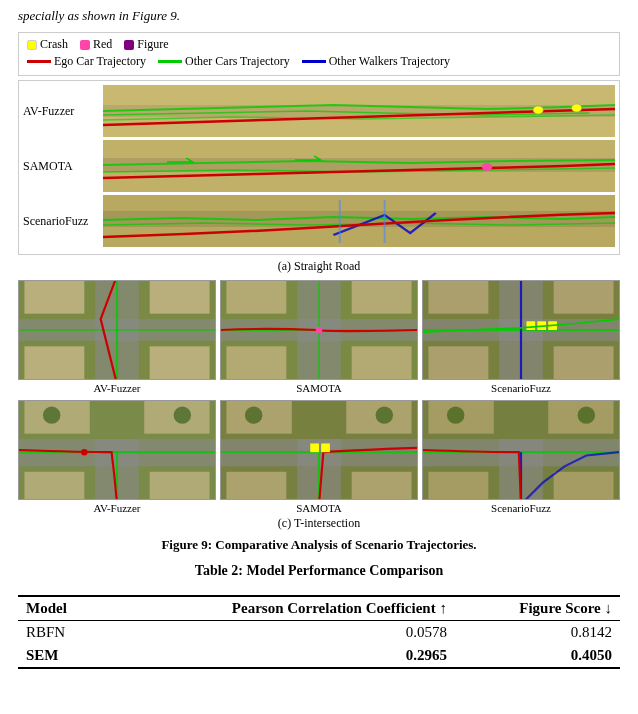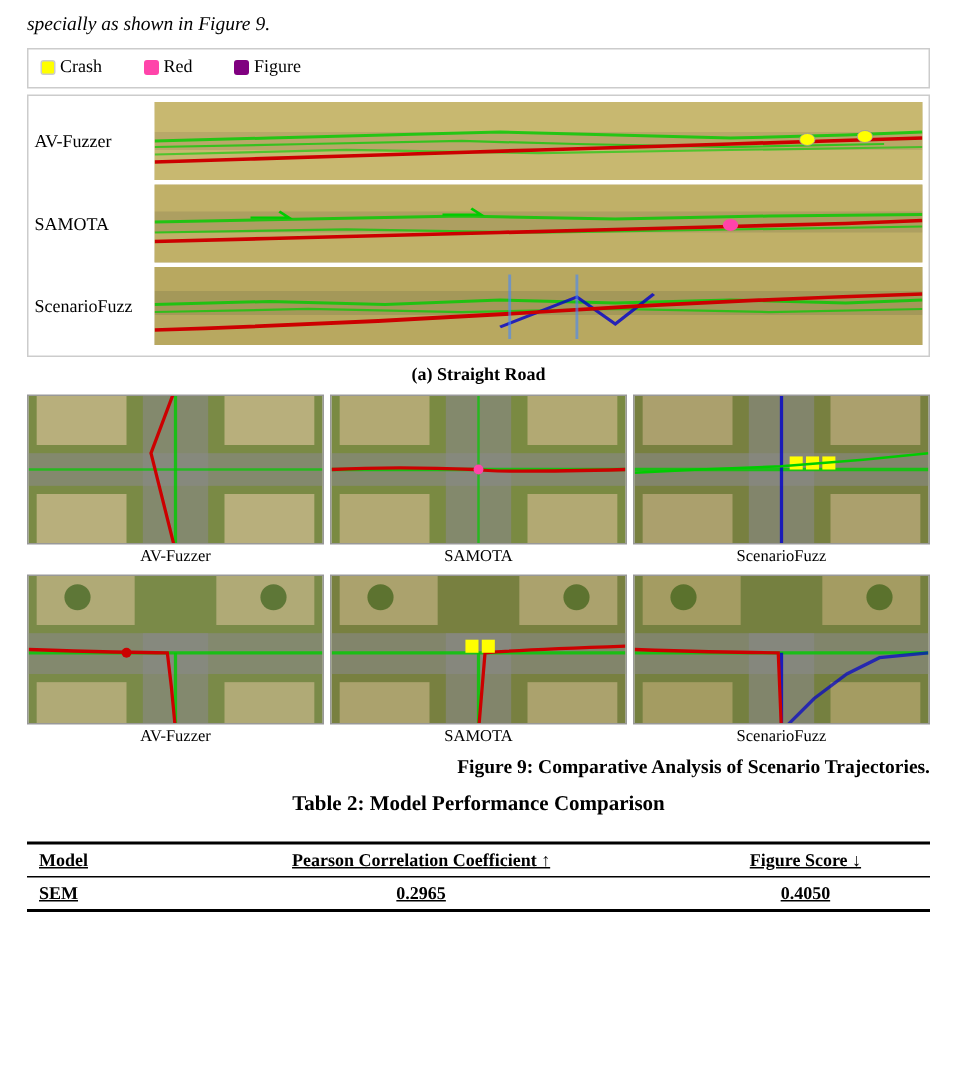--- a/index.html
+++ b/index.html
@@ -29,21 +29,21 @@
       border: 1px solid #ccc;
       padding: 4px 8px;
       margin-bottom: 4px;
       display: inline-block;
       width: 100%;
     }
 
     .legend-row {
       display: flex;
       align-items: flex-end;
-      gap: 28px;
+      gap: 12px;
       flex-wrap: wrap;
       margin-bottom: 2px;
     }
 
     .legend-item {
       display: flex;
       align-items: center;
       gap: 3px;
       font-size: 12px;
     }
@@ -109,21 +109,21 @@
 
     .traj-svg {
       position: absolute;
       top: 0; left: 0;
       width: 100%; height: 100%;
     }
 
     .caption-text {
       text-align: center;
       font-size: 12px;
-      font-weight: bold;
+      font-weight: normal;
       margin: 2px 0 6px 0;
     }
 
     
     .three-col-grid {
       display: flex;
       justify-content: space-between;
       gap: 4px;
       margin-bottom: 2px;
     }
@@ -145,57 +145,56 @@
     }
 
     .col-label {
       font-size: 11px;
       text-align: center;
       margin-top: 2px;
     }
 
     
     .fig-caption {
-      text-align: right;
+      text-align: center;
       font-size: 13px;
       font-weight: bold;
       margin: 6px 0 10px 0;
     }
 
     
     .table-section {
       margin-top: 6px;
     }
 
     .table-title {
       text-align: center;
       font-size: 14px;
       font-weight: bold;
       margin-bottom: 16px;
     }
 
     table {
       width: 100%;
       border-collapse: collapse;
-      font-size: 12px;
-      text-decoration: underline;
+      font-size: 15px;
     }
 
     thead tr {
       border-top: 2px solid #000;
       border-bottom: 1px solid #000;
     }
 
     tbody tr:last-child {
       border-bottom: 2px solid #000000;
     }
 
     th, td {
       padding: 3px 8px;
-      text-align: center;
+      text-align: right;
     }
 
     th:first-child, td:first-child {
       text-align: left;
     }
 
     .bold-row td {
       font-weight: bold;
     }
 
@@ -234,20 +233,34 @@
         <span class="legend-dot" style="background:#ffff00; border:1px solid #ccc;"></span>
         <span>Crash</span>
       </div>
       <div class="legend-item">
         <span class="legend-dot" style="background:#ff44aa;"></span>
         <span>Red</span>
       </div>
       <div class="legend-item">
         <span class="legend-dot" style="background:#800080;"></span>
         <span>Figure</span>
+      </div>
+    </div>
+    <div class="legend-row">
+      <div class="legend-item">
+        <span class="legend-line" style="background:#cc0000;"></span>
+        <span>Ego Car Trajectory</span>
+      </div>
+      <div class="legend-item">
+        <span class="legend-line" style="background:#00cc00;"></span>
+        <span>Other Cars Trajectory</span>
+      </div>
+      <div class="legend-item">
+        <span class="legend-line" style="background:#0000cc;"></span>
+        <span>Other Walkers Trajectory</span>
       </div>
     </div>
   </div>
 
   
   <div class="figure-section">
     <div class="straight-road-container">
 
       <div class="road-row">
         <div class="road-label">AV-Fuzzer</div>
@@ -447,37 +460,43 @@
             <polyline points="0,52 180,52" stroke="#00cc00" stroke-width="2" fill="none" opacity="0.8"></polyline>
             <polyline points="90,100 90,52" stroke="#0000cc" stroke-width="2" fill="none" opacity="0.8"></polyline>
 
             <polyline points="90,100 110,80 130,65 150,55 180,52" stroke="#0000cc" stroke-width="2" fill="none" opacity="0.7"></polyline>
             <path d="M 90,100 Q 89,75 88,52 Q 60,52 0,50" stroke="#cc0000" stroke-width="2" fill="none"></path>
           </svg>
         </div>
         <div class="col-label">ScenarioFuzz</div>
       </div>
     </div>
+    <div class="caption-text">(c) T-intersection</div>
   </div>
 
   
   <div class="fig-caption">Figure 9: Comparative Analysis of Scenario Trajectories.</div>
 
   
   <div class="table-section">
     <div class="table-title">Table 2: Model Performance Comparison</div>
     <table>
       <thead>
         <tr>
           <th>Model</th>
           <th>Pearson Correlation Coefficient ↑</th>
           <th>Figure Score ↓</th>
         </tr>
       </thead>
       <tbody id="table-body">
+      <tr>
+            <td>RBFN</td>
+            <td>0.0578</td>
+            <td>0.8142</td>
+          </tr>
           <tr class="bold-row">
             <td>SEM</td>
             <td>0.2965</td>
             <td>0.4050</td>
           </tr>
         </tbody>
     </table>
   </div>
 
 </div>

